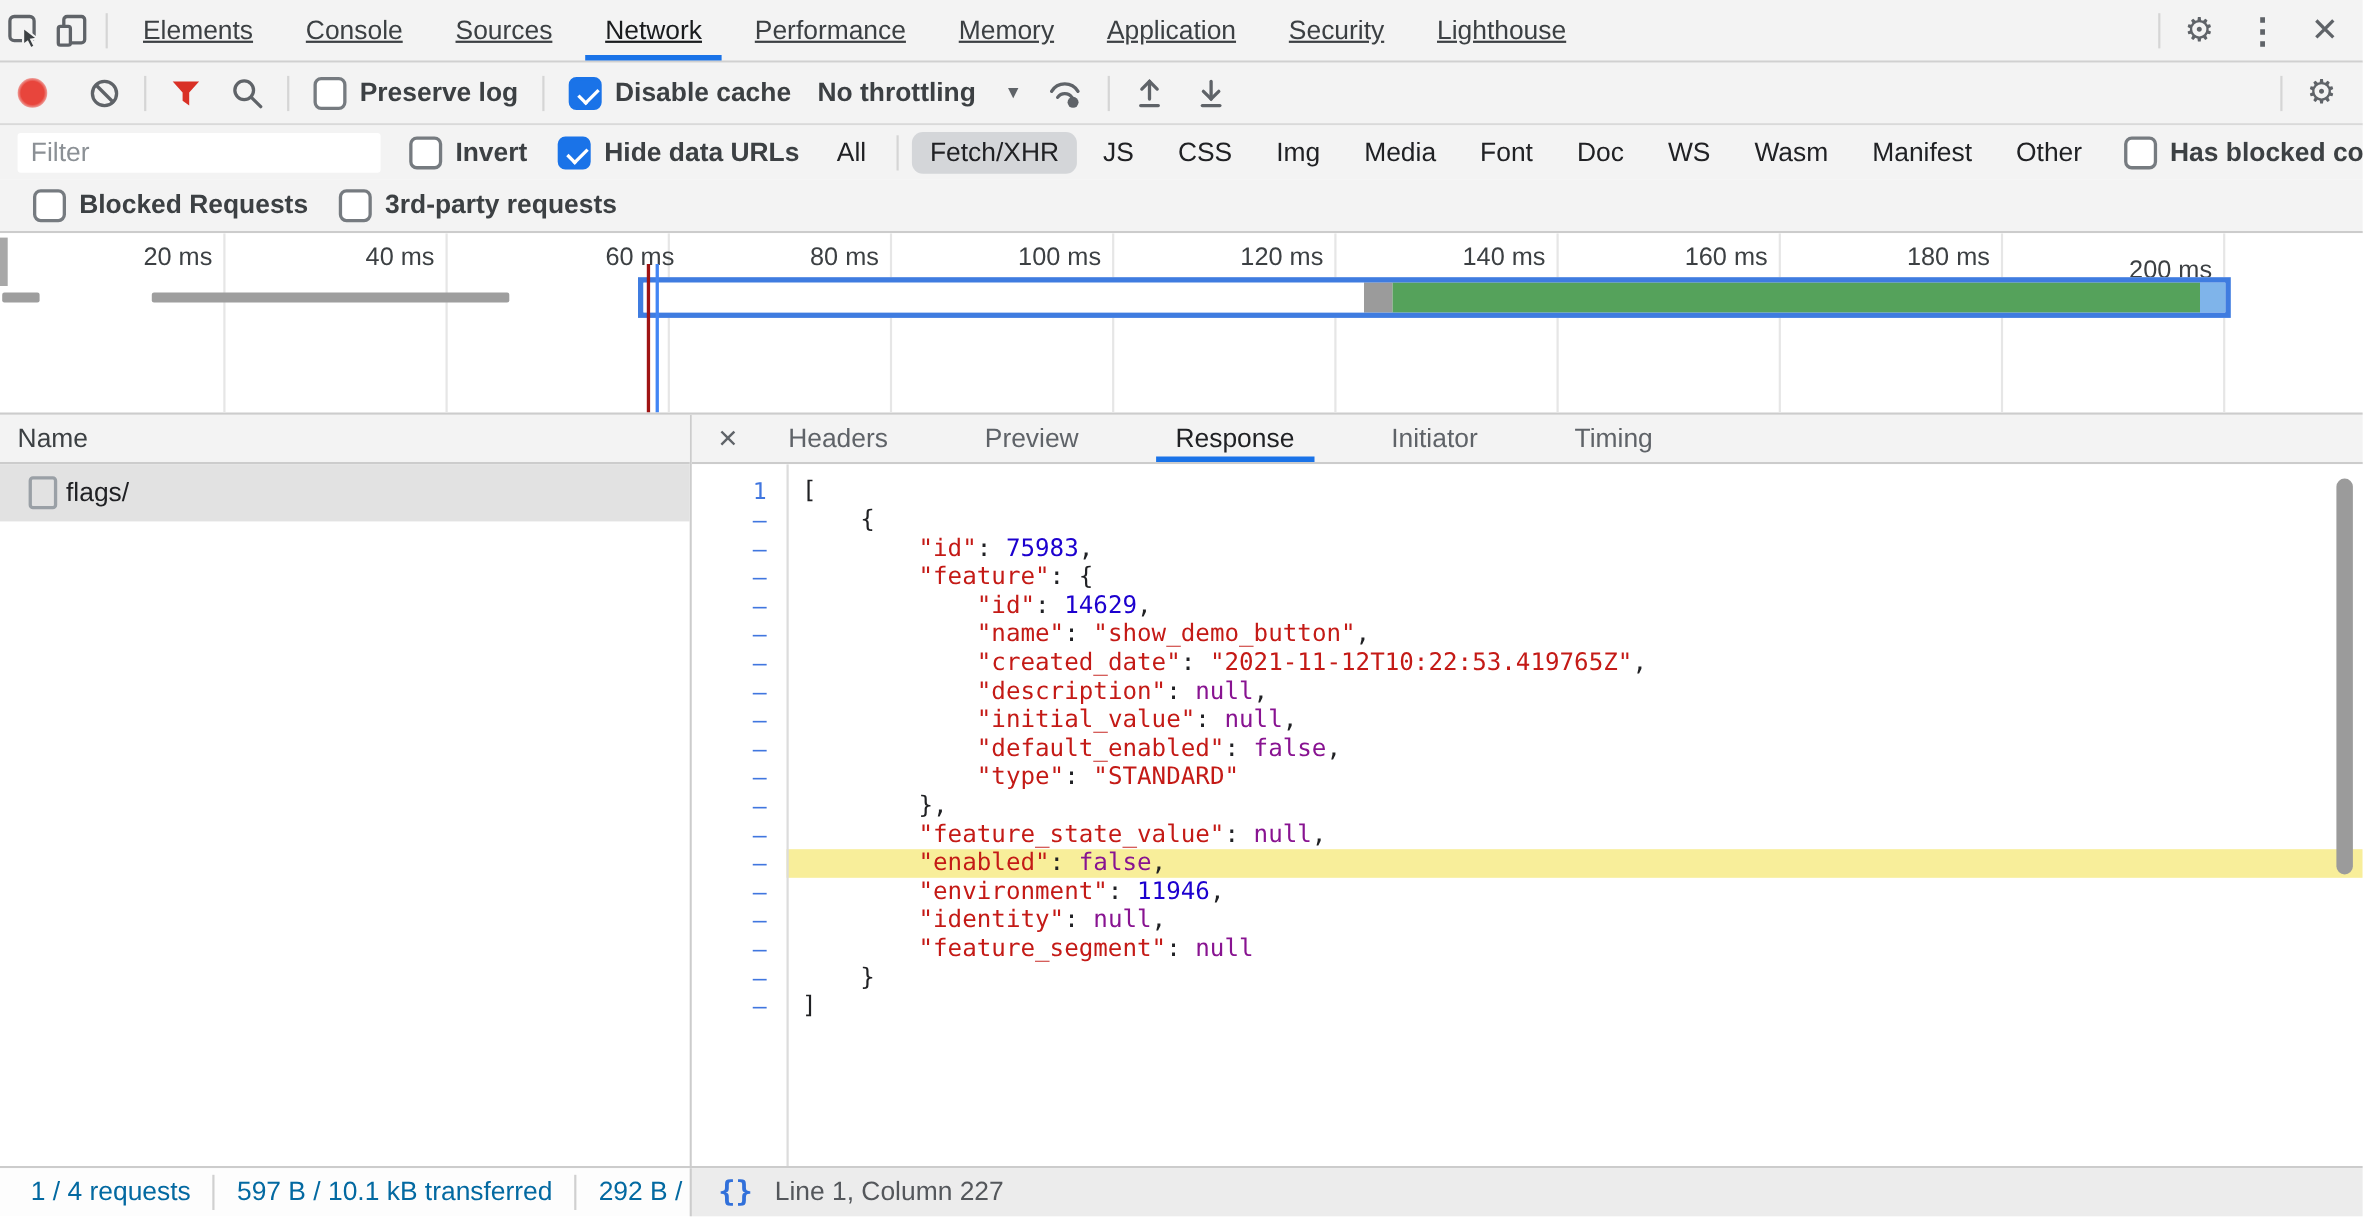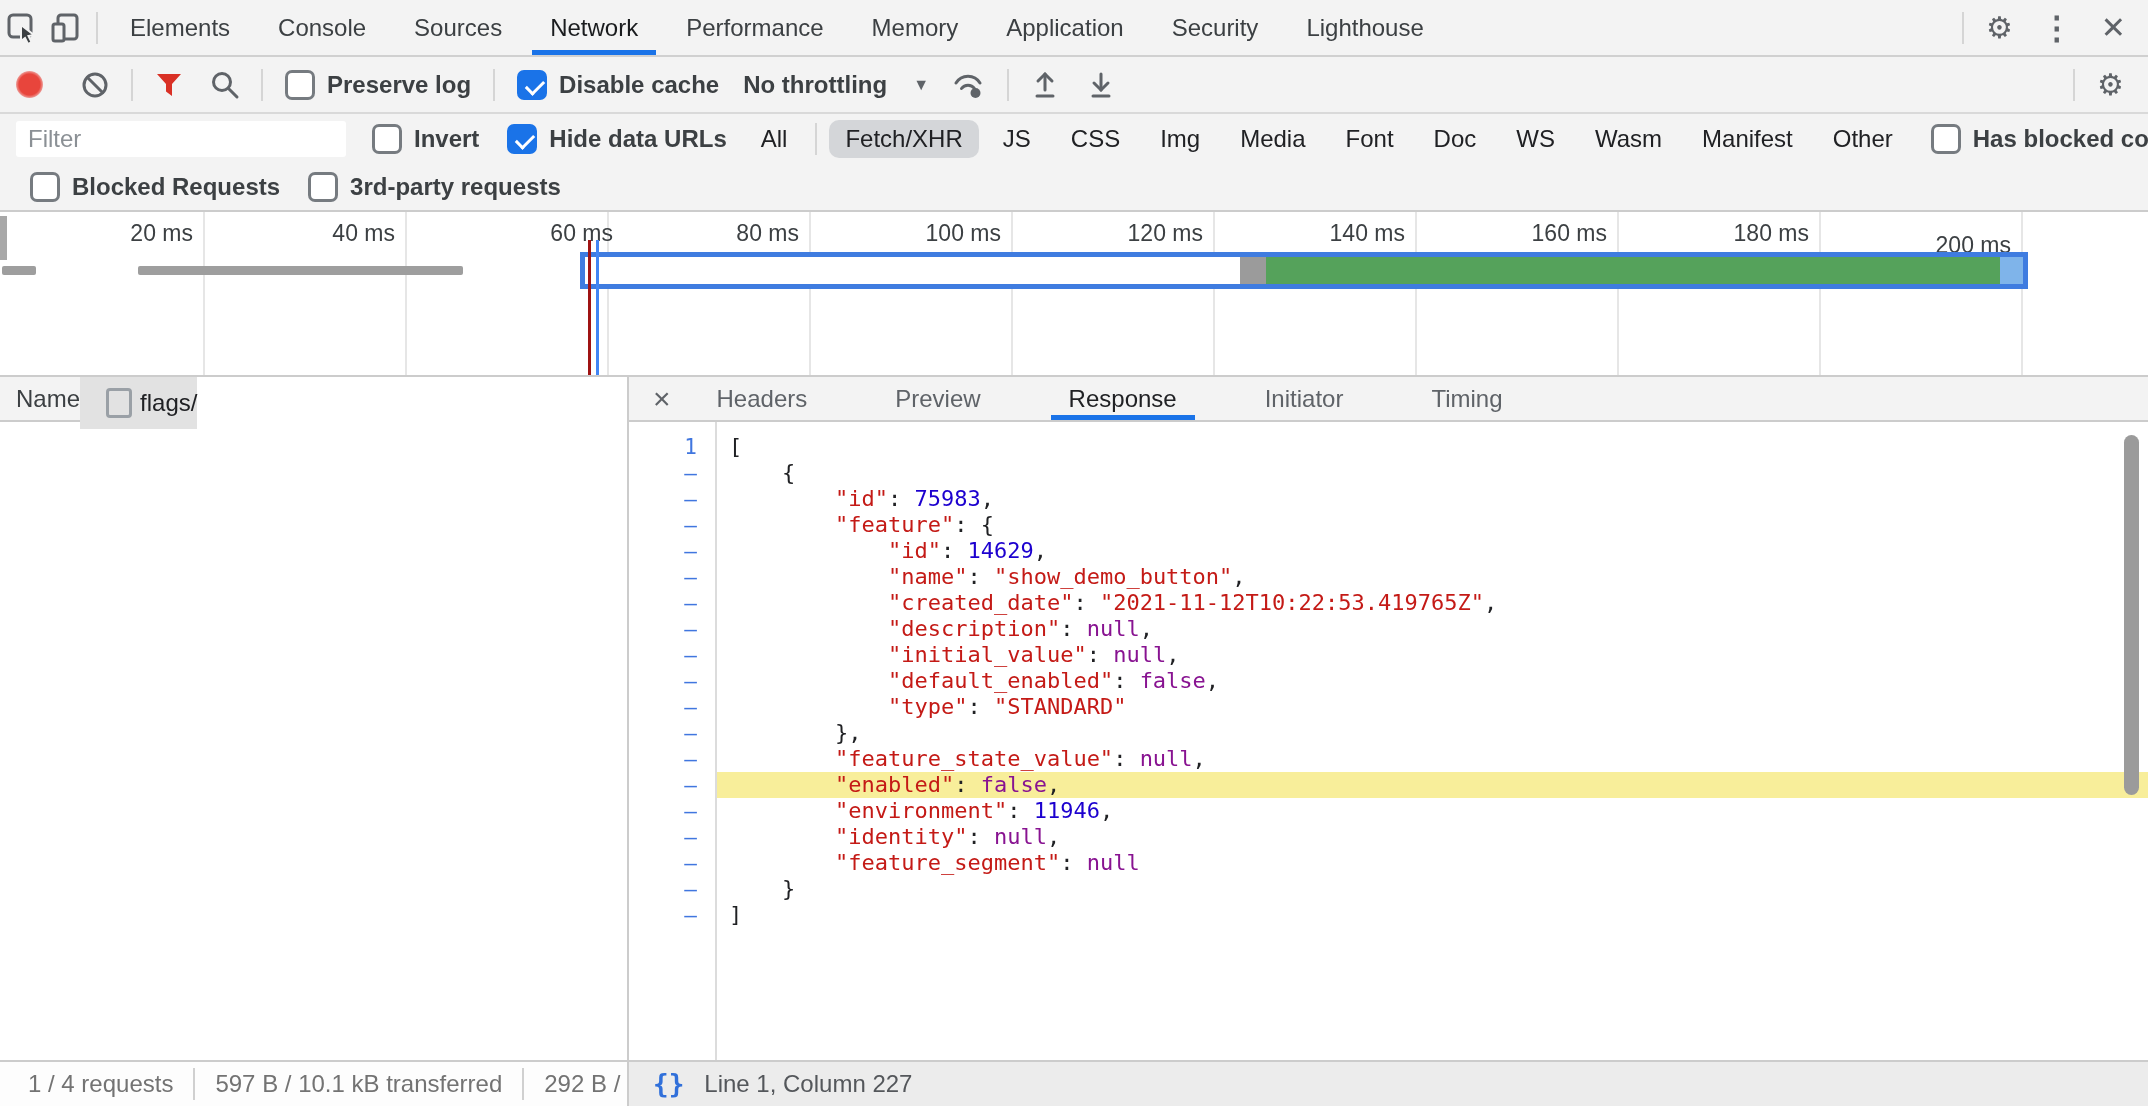--- a/index.html
+++ b/index.html
@@ -15,21 +15,21 @@
   .tabbar {
     height: 57px; flex: 0 0 57px; background: #f3f3f3;
     border-bottom: 2px solid #d0d0d0;
     display: flex; align-items: center;
   }
   .tabbar .icon-btn { width: 44px; height: 100%; display:flex; align-items:center; justify-content:center; cursor:pointer; }
   .vsep { width: 2px; height: 32px; background: #d5d5d5; margin: 0 8px; flex: 0 0 2px; }
   .main-tabs { display: flex; height: 100%; }
   .tab {
     position: relative; display:flex; align-items:center;
-    padding: 0 24px; font-size: 24px; color: #3c4043; cursor: pointer; height: 100%;
+    padding: 0 24px; font-size: 24px; color: #3c4043; cursor: pointer; height: 100%; text-decoration: underline;
   }
   .tab.active { color: #1a1c1e; }
   .tab.active::after {
     content:""; position:absolute; left:6px; right:6px; bottom:0; height:5px; background:#1a73e8;
   }
   .tabbar-right { margin-left:auto; display:flex; align-items:center; height:100%; padding-right: 8px; }
   .glyph-btn { font-size: 30px; color: #5f6368; padding: 0 14px; cursor: pointer; line-height: 1; }
   .glyph-btn.kebab { font-size: 32px; font-weight: bold; }
 
   
@@ -74,21 +74,21 @@
   .gridline { position:absolute; top:0; bottom:0; width:2px; background:#e6e6e6; }
   .tick-label { position:absolute; top:8px; width:150px; text-align:right; font-size:23px; color:#3c4043; }
   .ov-handle { position:absolute; left:0; top:4px; width:7px; height:44px; background:#a8a8a8; }
   .gray-bar { position:absolute; background:#9e9e9e; border-radius:2px; }
   .event-line { position:absolute; top:28px; bottom:0; width:3px; }
   .sel-bar { position:absolute; border:5px solid #3f7ce0; background:#fff; }
   .sel-seg { position:absolute; top:0; bottom:0; }
 
   
   .split { flex: 1 1 auto; display:flex; min-height:0; }
-  .left-pane { width: 629px; flex: 0 0 629px; border-right: 2px solid #ccc; display:flex; flex-direction:row; background:#fff; }
+  .left-pane { width: 629px; flex: 0 0 629px; border-right: 2px solid #ccc; display:flex; flex-direction:column; background:#fff; }
   .col-header { height:45px; flex:0 0 45px; background:#f3f3f3; border-bottom:2px solid #ccc;
     display:flex; align-items:center; padding-left:16px; font-size:24px; color:#3c4043; }
   .req-row { height:52px; display:flex; align-items:center; gap:8px; padding-left:26px;
     font-size:24px; color:#202124; cursor:pointer; }
   .req-row.selected { background:#e2e2e2; }
   .doc-icon { width:26px; height:30px; border:3px solid #9aa0a6; border-radius:4px; background:transparent; flex:0 0 26px; }
 
   .right-pane { flex:1 1 auto; display:flex; flex-direction:column; min-width:0; background:#fff; }
   .detail-tabs { height:45px; flex:0 0 45px; background:#f3f3f3; border-bottom:2px solid #ccc;
     display:flex; align-items:center; }
@@ -105,21 +105,21 @@
   .ln { flex:0 0 86px; padding-right:18px; text-align:right; color:#4076df; font-size:21px; }
   .codetxt { flex:1 1 auto; white-space:pre; padding-left:14px; color:#202124; }
   .line.hl .codetxt { background:#f8ee9a; }
   .tok-s { color:#c41a16; } .tok-n { color:#1c00cf; } .tok-a { color:#881391; } .tok-p { color:#202124; }
   .vscroll-thumb { position:absolute; right:9px; top:13px; width:15px; height:360px; border-radius:8px; background:#9b9b9b; cursor:pointer; }
 
   
   .statusbar { height:46px; flex:0 0 46px; display:flex; border-top:2px solid #ccc; }
   .status-left { width:629px; flex:0 0 629px; background:#fdfdfd; border-right:2px solid #ccc;
     display:flex; align-items:center; overflow:hidden; padding-left:28px; }
-  .status-item { font-size:24px; color:#737373; white-space:nowrap; padding:0 20px; }
+  .status-item { font-size:24px; color:#0369a1; white-space:nowrap; padding:0 20px; }
   .status-item:first-child { padding-left:0; }
   .ssep { width:2px; height:32px; background:#d0d0d0; flex:0 0 2px; }
   .status-right { flex:1 1 auto; background:#ececec; display:flex; align-items:center; gap:20px; padding-left:24px; }
   .braces { font-family:"DejaVu Sans Mono",monospace; font-weight:bold; font-size:26px; color:#3170da; }
   .pos-text { font-size:24px; color:#54575b;text-align:right; }
 
   svg.ic { display:block; }
   svg.ic .st { stroke:#5f6368; stroke-width:3; fill:none; stroke-linecap:round; }
 </style>
 </head>

